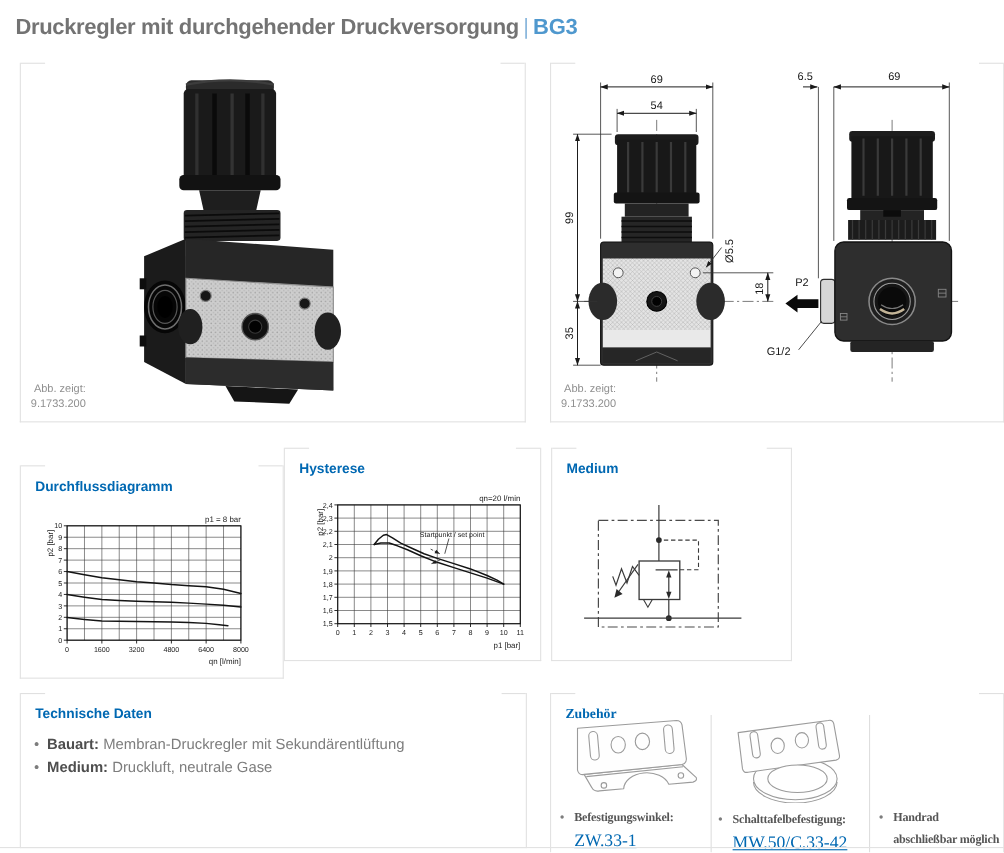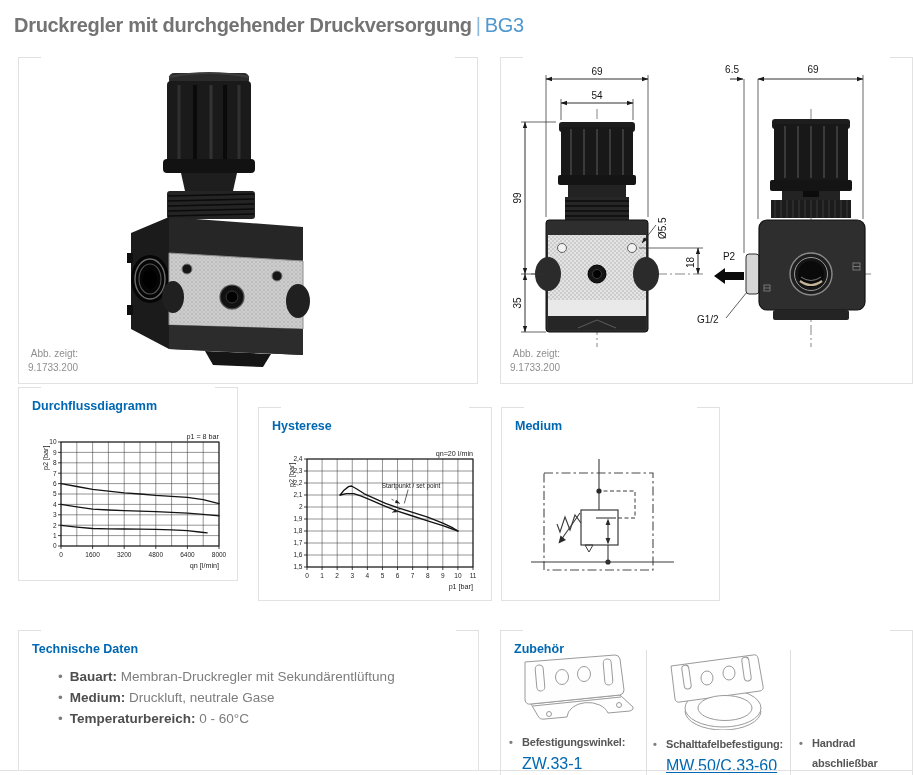--- a/index.html
+++ b/index.html
@@ -1,49 +1,49 @@
 <!DOCTYPE html>
 <html><head>
 <meta charset="utf-8">
 <style>
   html,body{margin:0;padding:0;}
   body{width:913px;height:775px;position:relative;background:#fff;
        font-family:"Liberation Sans",sans-serif;overflow:hidden;}
   h1{position:absolute;left:14px;top:14px;margin:0;font-size:20px;letter-spacing:-.3px;white-space:nowrap;}
   .t-main{color:#737373;font-weight:bold;}
   .t-sep{color:#8cb8dd;font-weight:300;padding:0 4px;}
-  .t-sub{color:#4f98ce;font-weight:normal;}
+  .t-sub{color:#4f98ce;font-weight:bold;}
   .panel{position:absolute;background:#fff;border-left:1px solid #e2e2e2;
          border-right:1px solid #e2e2e2;border-bottom:1px solid #e2e2e2;}
   .panel::before{content:"";position:absolute;left:0;top:0;width:22px;height:1px;background:#e0e0e0;}
   .panel::after{content:"";position:absolute;right:0;top:0;width:22px;height:1px;background:#e0e0e0;}
   .nobot{border-bottom:none;}
   #photo-panel{left:18px;top:57px;width:458px;height:326px;}
   #drawing-panel{left:500px;top:57px;width:411px;height:326px;}
-  #flow-panel{left:18px;top:387px;width:218px;height:193px;}
+  #flow-panel{left:18px;top:423px;width:218px;height:193px;padding-left:20px;}
   #hys-panel{left:258px;top:407px;width:232px;height:193px;}
   #sym-panel{left:501px;top:407px;width:217px;height:193px;}
   #tech-panel{left:18px;top:630px;width:459px;height:140px;}
-  #zub-panel{left:500px;top:630px;width:411px;height:145px;}
+  #zub-panel{left:500px;top:630px;width:411px;height:145px;font-family:Liberation Serif, serif;}
   h2.sec{position:absolute;left:13px;top:12px;margin:0;font-size:12.5px;font-weight:bold;color:#0068b2;}
   .abb{position:absolute;left:9px;bottom:8px;font-size:10px;color:#8f8f8f;line-height:14px;text-align:right;}
   .pagerule{position:absolute;left:0;top:770px;width:913px;height:1px;background:#e2e2e2;}
   
   .ctick{font-size:6.5px;fill:#1c1c1c;}
   .cann{font-size:7.2px;fill:#1c1c1c;}
   .csp{font-size:6.4px;fill:#1c1c1c;}
   
   .dim{font-size:10px;fill:#161616;}
   .cl{stroke:#555;stroke-width:.7;stroke-dasharray:10 3 2 3;fill:none;}
   .ext{stroke:#333;stroke-width:.75;}
   .dl{stroke:#1a1a1a;stroke-width:.9;}
   .ld{stroke:#333;stroke-width:.8;fill:none;}
   
   .tech{position:absolute;left:12px;top:36px;font-size:13.5px;color:#7d7d7d;line-height:21px;}
-  .tech .row{white-space:nowrap;margin-left:27px;}
+  .tech .row{white-space:nowrap;}
   .tech .bul{color:#7d7d7d;padding:0 7px 0 0;}
   .tech b{color:#4e4e4e;}
   
   .zcol{position:absolute;top:20px;}
   .zdiv{position:absolute;top:20px;bottom:0;width:1px;background:#dedede;}
   .zitem{position:relative;font-size:11px;font-weight:600;color:#565656;line-height:20px;padding-left:13px;letter-spacing:-.2px;}
   .zitem .bul{position:absolute;left:0;top:0;color:#7d7d7d;}
   .zlink{display:block;margin:3px 0 0 13px;font-size:16px;font-weight:400;
          color:#0068b2;text-decoration:underline;}
   .symline{stroke:#3a3a3a;stroke-width:1.1;fill:none;}
@@ -414,21 +414,20 @@
     <circle cx="106" cy="155" r="2.6" fill="#2a2a2a"></circle>
     <line class="symline" x1="29" y1="155" x2="172" y2="155"></line>
   </svg>
 </div>
 
 <div class="panel" id="tech-panel">
   <h2 class="sec">Technische Daten</h2>
   <div class="tech">
     <div class="row"><span class="bul">•</span><b>Bauart:</b> <span>Membran-Druckregler mit Sekundärentlüftung</span></div>
     <div class="row"><span class="bul">•</span><b>Medium:</b> <span>Druckluft, neutrale Gase</span></div>
-    <div class="row"><span class="bul">•</span><b>Temperaturbereich:</b> <span>0 - 60°C</span></div>
   </div>
 </div>
 
 <div class="panel nobot" id="zub-panel">
   <h2 class="sec">Zubehör</h2>
   <div class="zdiv" style="left:145px;"></div>
   <div class="zdiv" style="left:289px;"></div>
 
   <div class="zcol" style="left:8px;width:133px;">
     <svg width="132" height="78" viewBox="0 0 132 78">
@@ -455,21 +454,21 @@
         <path d="M32,61 A38,19 0 0 0 108,61" fill="none"></path>
         <path d="M18,16 L100,5 Q104,4 105,8 L110,36 Q111,40 107,41 L27,52 Q23,53 22,49 Z"></path>
         <ellipse cx="72" cy="58" rx="27" ry="12.5" fill="#fff"></ellipse>
         <rect x="30" y="15" width="7" height="24" rx="3.5" transform="rotate(-8 34 27)" fill="none"></rect>
         <rect x="90" y="7" width="7" height="24" rx="3.5" transform="rotate(-8 94 19)" fill="none"></rect>
         <ellipse cx="54" cy="28" rx="6" ry="7" fill="none"></ellipse>
         <ellipse cx="76" cy="23" rx="6" ry="7" fill="none"></ellipse>
       </g>
     </svg>
     <div class="zitem"><span class="bul">•</span><span>Schalttafelbefestigung:</span></div>
-    <a class="zlink" href="#">MW.50/C.33-60</a>
+    <a class="zlink" href="#">MW.50/C.33-42</a>
   </div>
 
   <div class="zcol" style="left:298px;width:112px;top:103px;">
     <div class="zitem"><span class="bul">•</span><span>Handrad abschließbar möglich</span></div>
   </div>
 </div>
 
 <div class="pagerule"></div>
 
 </body></html>

